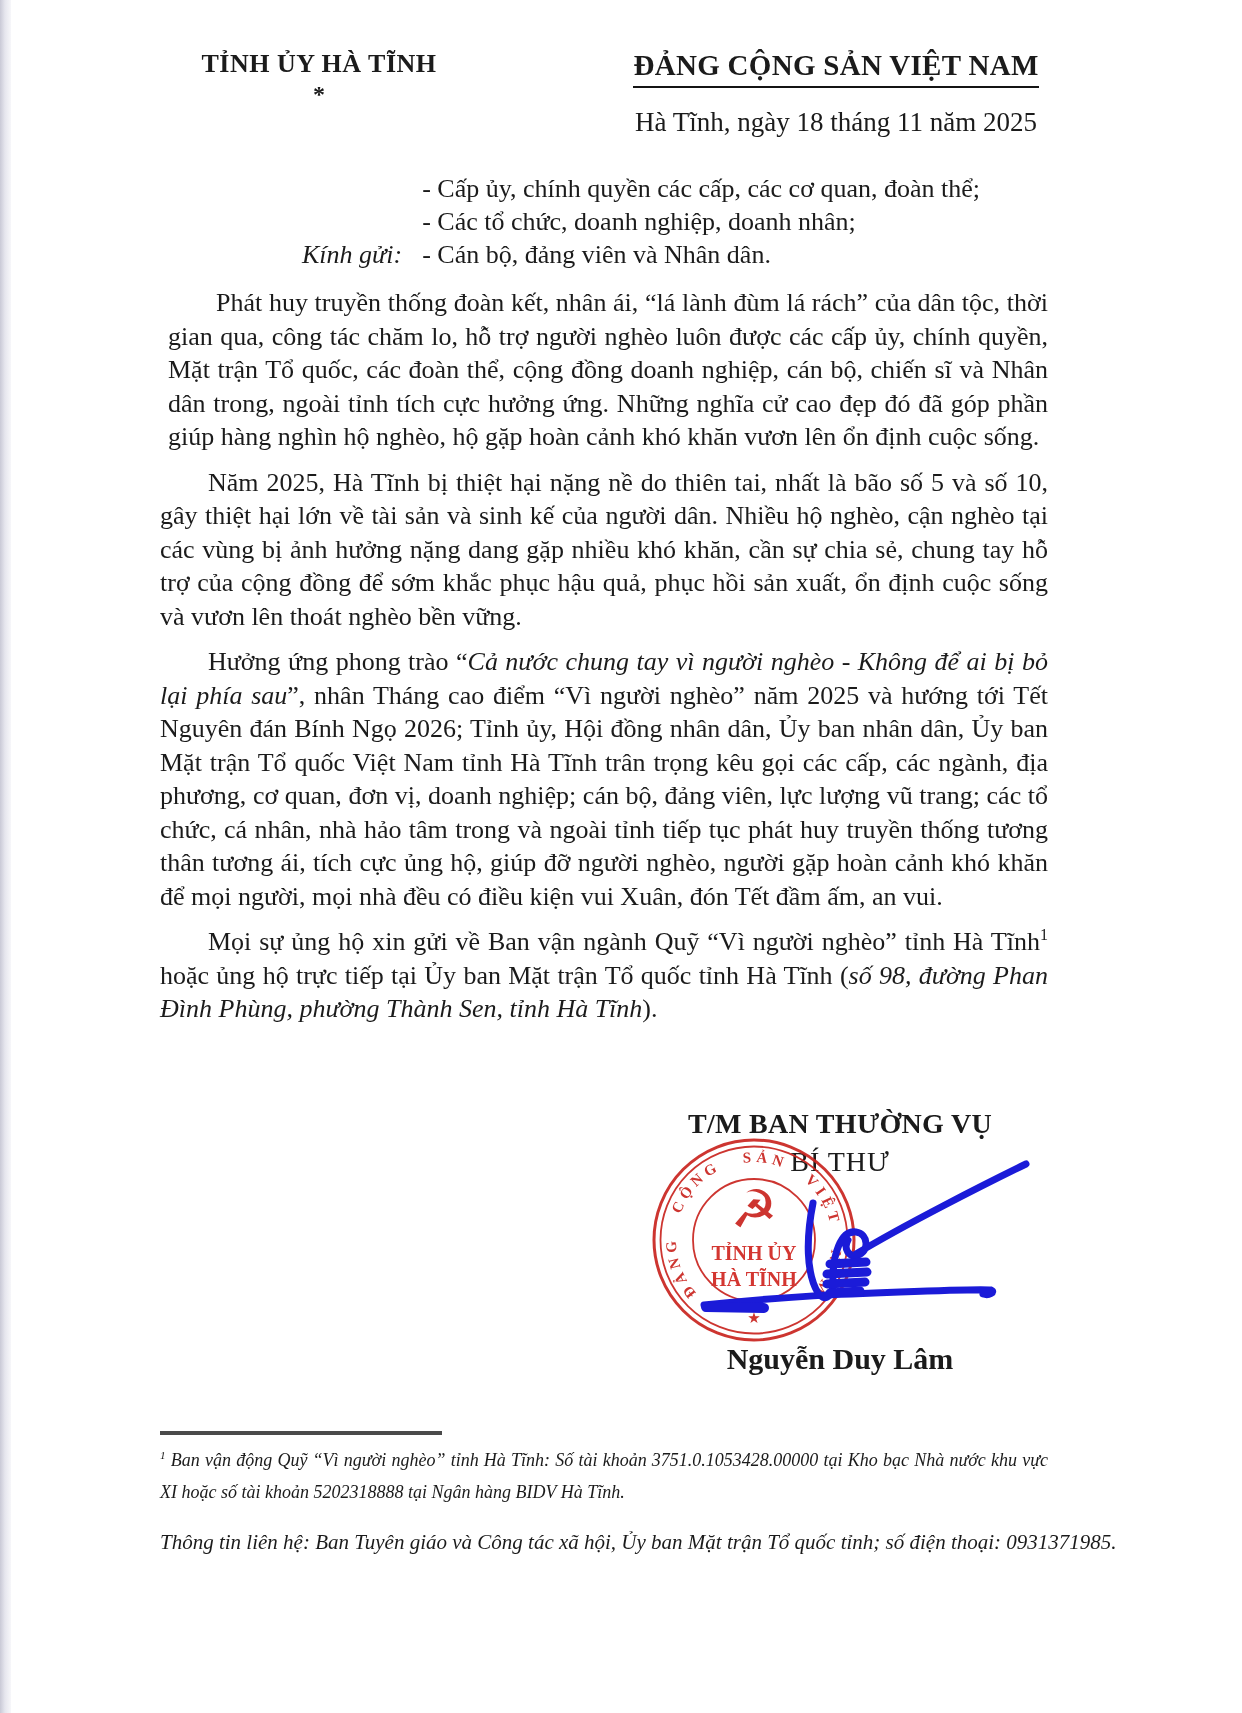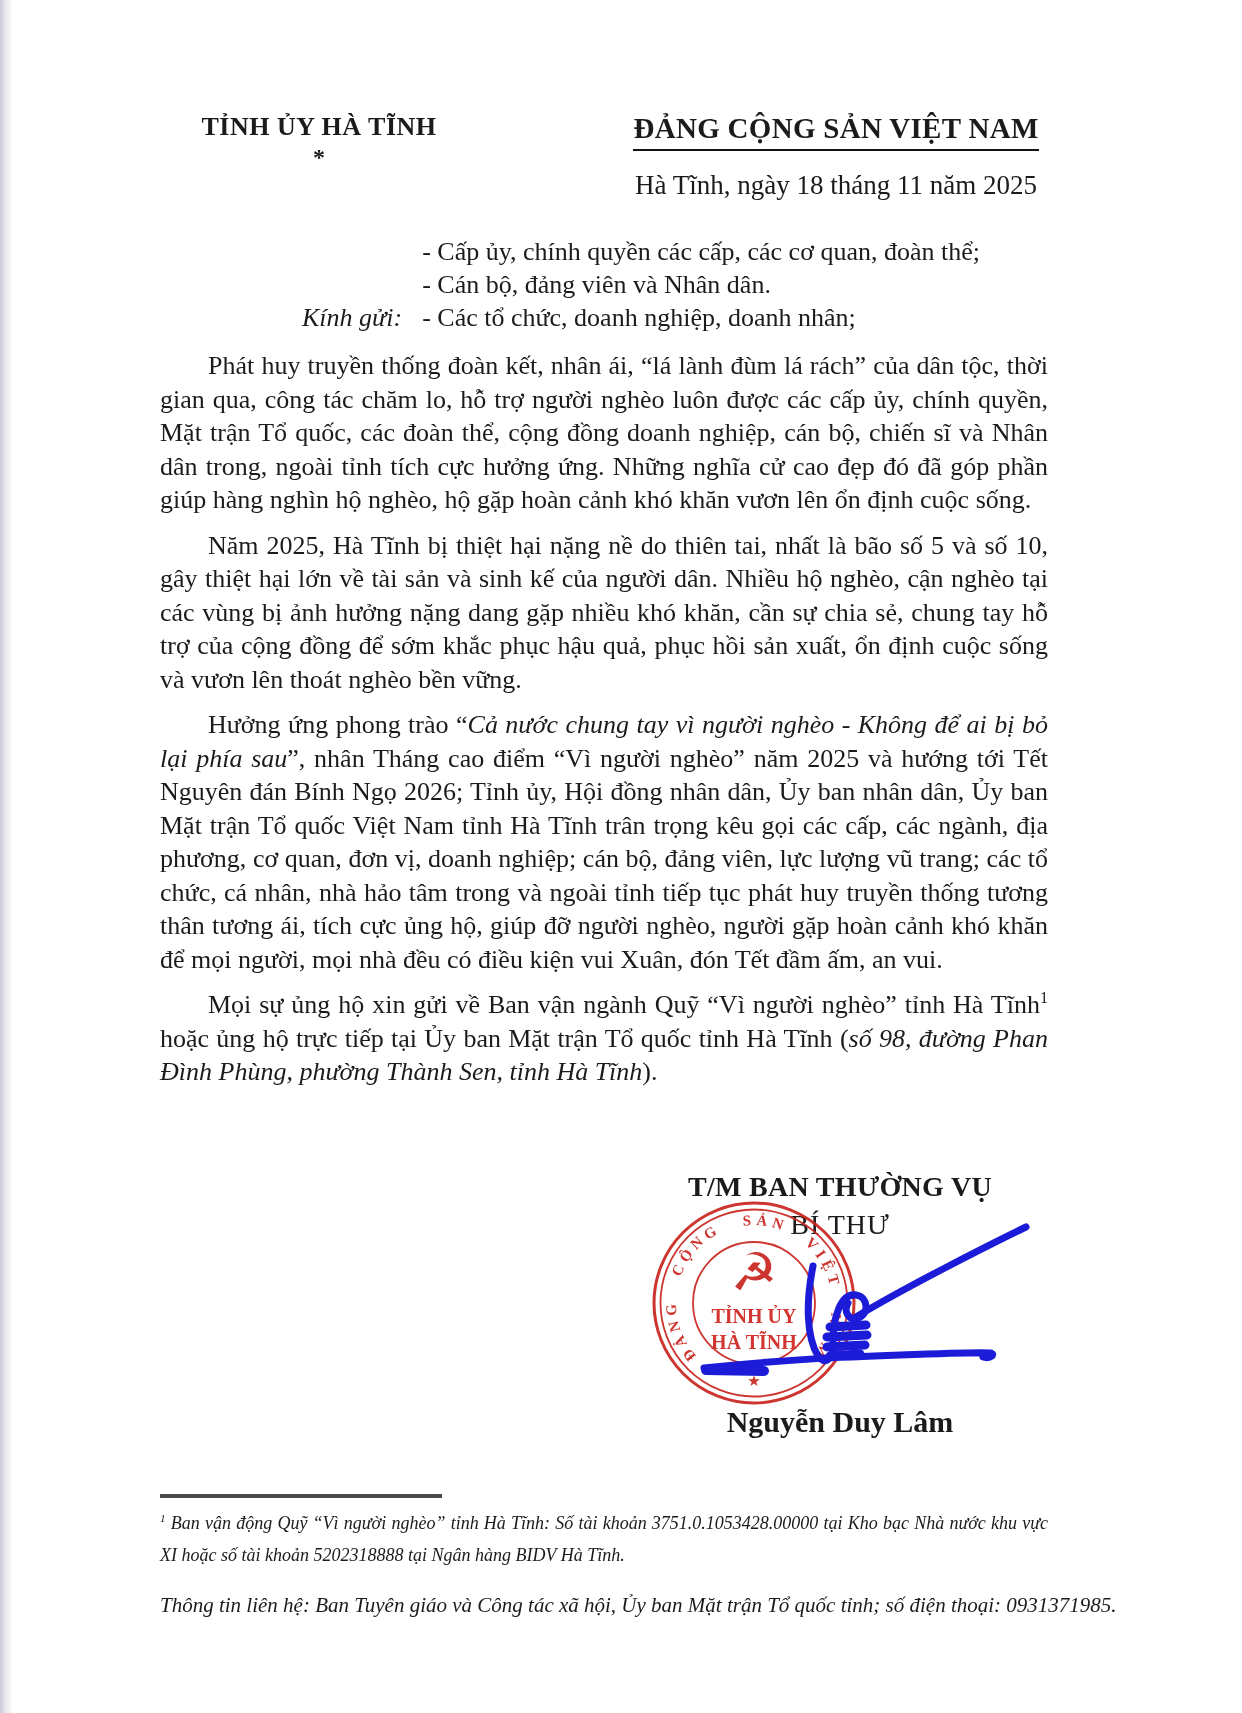--- a/index.html
+++ b/index.html
@@ -10,21 +10,21 @@
     color:#1b1b1b;
     overflow:hidden;
     position:relative;
   }
   .page-edge{
     position:absolute;left:0;top:0;width:11px;height:1713px;
     background:linear-gradient(90deg,#c9c9d6 0%,#e6e6ee 45%,#f7f7fa 100%);
   }
   .sheet{
     position:relative;
-    padding:111px 194px 0 160px; 
+    padding:48px 194px 0 160px; 
     box-sizing:border-box;
     width:1242px;height:1462px;
   }
   
   .hdr{display:flex;justify-content:space-between;align-items:flex-start;}
   .hdr-left{width:318px;text-align:center;}
   .org{font-weight:bold;font-size:26px;line-height:32px;letter-spacing:.5px;}
   .star-mark{font-size:24px;line-height:28px;font-weight:bold;}
   .hdr-right{width:424px;text-align:center;}
   .party{display:inline-block;font-weight:bold;font-size:29px;line-height:34px;
@@ -34,21 +34,21 @@
   .title-wrap{text-align:center;margin-top:24px;}
   .title1{font-weight:bold;font-size:31px;line-height:38px;letter-spacing:.5px;}
   .title2{font-weight:bold;font-size:28px;line-height:36px;}
   
   .salu{display:flex;margin-top:34px;padding-left:142px;align-items:flex-end;}
   .salu-label{font-style:italic;font-size:26px;line-height:33px;white-space:nowrap;}
   .salu-items{margin-left:20px;}
   .salu-items div{font-size:26px;line-height:33px;}
   
   .para{font-size:26px;line-height:33.5px;text-align:justify;text-indent:48px;margin:12px 0 0 0;}
-  .para.first{margin-top:15px;}
+  .para.first{margin-top:15px;margin-left:8px;}
   .i{font-style:italic;}
   sup{font-size:.62em;line-height:0;}
   
   .sign-zone{position:relative;height:385px;}
   .sign-col{position:absolute;left:470px;top:0;width:420px;text-align:center;}
   .onbehalf{position:absolute;left:0;top:82px;width:420px;font-weight:bold;font-size:28px;letter-spacing:.3px;}
   .position{position:absolute;left:0;top:120px;width:420px;font-size:28px;letter-spacing:1px;}
   .signer{position:absolute;left:0;top:316px;width:420px;font-weight:bold;font-size:30px;}
   .sig-svg{position:absolute;left:400px;top:0;width:560px;height:385px;pointer-events:none;}
   .seal-ring-text{font-family:"Liberation Serif",serif;font-weight:bold;font-size:15px;
@@ -77,22 +77,22 @@
     </div>
   </div>
 
   <div class="title-wrap">
   </div>
 
   <div class="salu">
     <div class="salu-label">Kính gửi:</div>
     <div class="salu-items">
       <div>- Cấp ủy, chính quyền các cấp, các cơ quan, đoàn thể;</div>
+      <div>- Các tổ chức, doanh nghiệp, doanh nhân;</div>
       <div>- Cán bộ, đảng viên và Nhân dân.</div>
-      <div>- Các tổ chức, doanh nghiệp, doanh nhân;</div>
     </div>
   </div>
 
   <p class="para first">Phát huy truyền thống đoàn kết, nhân ái, “lá lành đùm lá rách” của dân tộc, thời gian qua, công tác chăm lo, hỗ trợ người nghèo luôn được các cấp ủy, chính quyền, Mặt trận Tổ quốc, các đoàn thể, cộng đồng doanh nghiệp, cán bộ, chiến sĩ và Nhân dân trong, ngoài tỉnh tích cực hưởng ứng. Những nghĩa cử cao đẹp đó đã góp phần giúp hàng nghìn hộ nghèo, hộ gặp hoàn cảnh khó khăn vươn lên ổn định cuộc sống.</p>
 
   <p class="para">Năm 2025, Hà Tĩnh bị thiệt hại nặng nề do thiên tai, nhất là bão số 5 và số 10, gây thiệt hại lớn về tài sản và sinh kế của người dân. Nhiều hộ nghèo, cận nghèo tại các vùng bị ảnh hưởng nặng dang gặp nhiều khó khăn, cần sự chia sẻ, chung tay hỗ trợ của cộng đồng để sớm khắc phục hậu quả, phục hồi sản xuất, ổn định cuộc sống và vươn lên thoát nghèo bền vững.</p>
 
   <p class="para"><span>Hưởng ứng phong trào “</span><span class="i">Cả nước chung tay vì người nghèo - Không để ai bị bỏ lại phía sau</span><span>”, nhân Tháng cao điểm “Vì người nghèo” năm 2025 và hướng tới Tết Nguyên đán Bính Ngọ 2026; Tỉnh ủy, Hội đồng nhân dân, Ủy ban nhân dân, Ủy ban Mặt trận Tổ quốc Việt Nam tỉnh Hà Tĩnh trân trọng kêu gọi các cấp, các ngành, địa phương, cơ quan, đơn vị, doanh nghiệp; cán bộ, đảng viên, lực lượng vũ trang; các tổ chức, cá nhân, nhà hảo tâm trong và ngoài tỉnh tiếp tục phát huy truyền thống tương thân tương ái, tích cực ủng hộ, giúp đỡ người nghèo, người gặp hoàn cảnh khó khăn để mọi người, mọi nhà đều có điều kiện vui Xuân, đón Tết đầm ấm, an vui.</span></p>
 
   <p class="para"><span>Mọi sự ủng hộ xin gửi về Ban vận ngành Quỹ “Vì người nghèo” tỉnh Hà Tĩnh</span><sup>1</sup><span> hoặc ủng hộ trực tiếp tại Ủy ban Mặt trận Tổ quốc tỉnh Hà Tĩnh (</span><span class="i">số 98, đường Phan Đình Phùng, phường Thành Sen, tỉnh Hà Tĩnh</span><span>).</span></p>

